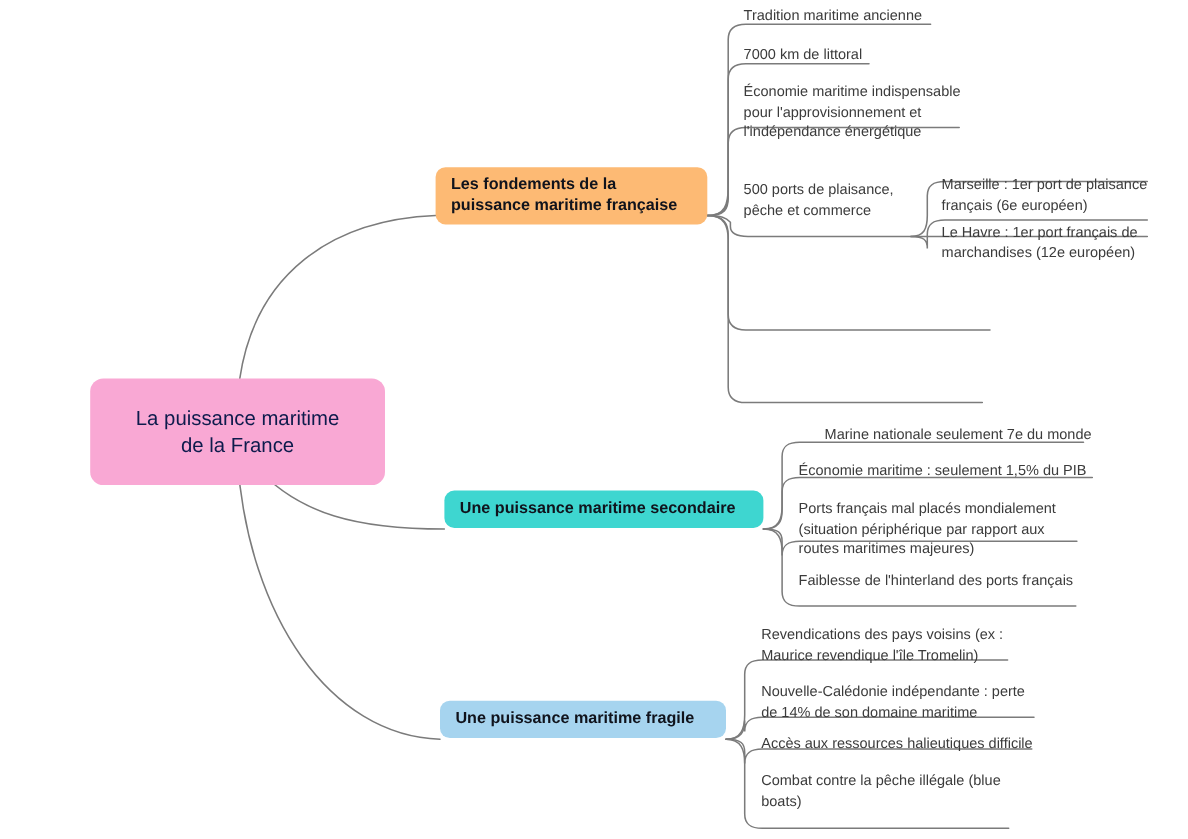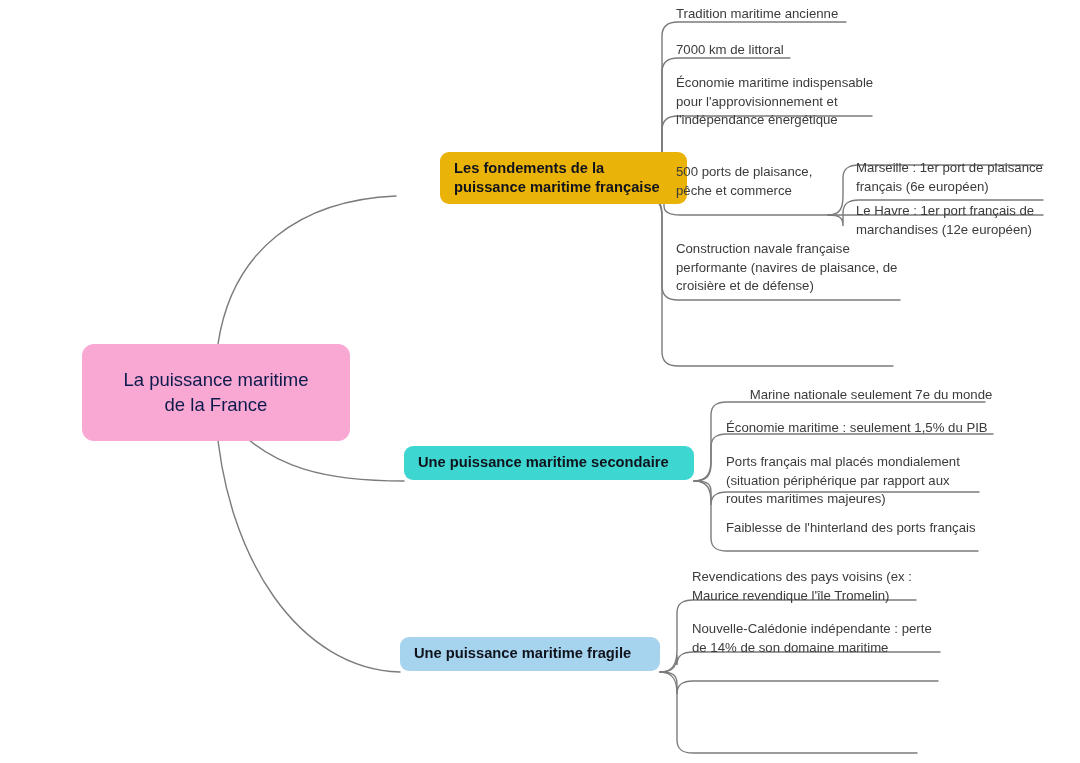--- a/index.html
+++ b/index.html
@@ -97,21 +97,21 @@
     </g>
   </svg>
 
   <div class="node root" style="left:82px; top:344px; width:268px; height:97px; background:#f9a8d4;">
     <span>
       <span>La puissance maritime</span><br>
       <span>de la France</span>
     </span>
   </div>
 
-  <div class="node branch" style="left:396px; top:152px; width:247px; height:52px; background:#eab308;margin-left:44px;">
+  <div class="node branch" style="left:396px; top:152px; width:247px; height:52px; background:#fdba74;">
     <span>
       <span>Les fondements de la</span><br>
       <span>puissance maritime française</span>
     </span>
   </div>
 
   <div class="node branch" style="left:404px; top:446px; width:290px; height:34px; background:#3ed6d0;">
     <span>Une puissance maritime secondaire</span>
   </div>
 
@@ -129,36 +129,36 @@
 
   <div class="leaf" style="left:676px; top:163px; width:200px;">500 ports de plaisance,
 pêche et commerce</div>
 
   <div class="leaf sub" style="left:856px; top:139px; width:210px;">Marseille : 1er port de plaisance
 français (6e européen)</div>
 
   <div class="leaf sub" style="left:856px; top:182px; width:210px;">Le Havre : 1er port français de
 marchandises (12e européen)</div>
 
-  <div class="leaf" style="left:676px; top:240px; width:230px;">Construction navale française
-performante (navires de plaisance, de
-croisière et de défense)</div>
 
 
   <div class="leaf" style="left:726px; top:386px; width:290px;text-align:center;">Marine nationale seulement 7e du monde</div>
 
   <div class="leaf" style="left:726px; top:419px; width:290px;">Économie maritime : seulement 1,5% du PIB</div>
 
   <div class="leaf" style="left:726px; top:453px; width:260px;">Ports français mal placés mondialement
 (situation périphérique par rapport aux
 routes maritimes majeures)</div>
 
   <div class="leaf" style="left:726px; top:519px; width:290px;">Faiblesse de l'hinterland des ports français</div>
 
   <div class="leaf" style="left:692px; top:568px; width:250px;">Revendications des pays voisins (ex :
 Maurice revendique l'île Tromelin)</div>
 
   <div class="leaf" style="left:692px; top:620px; width:260px;">Nouvelle-Calédonie indépendante : perte
 de 14% de son domaine maritime</div>
 
+  <div class="leaf" style="left:692px; top:667px; width:270px;">Accès aux ressources halieutiques difficile</div>
 
+  <div class="leaf" style="left:692px; top:701px; width:250px;">Combat contre la pêche illégale (blue
+boats)</div>
 
 </div>
 
 </body></html>

